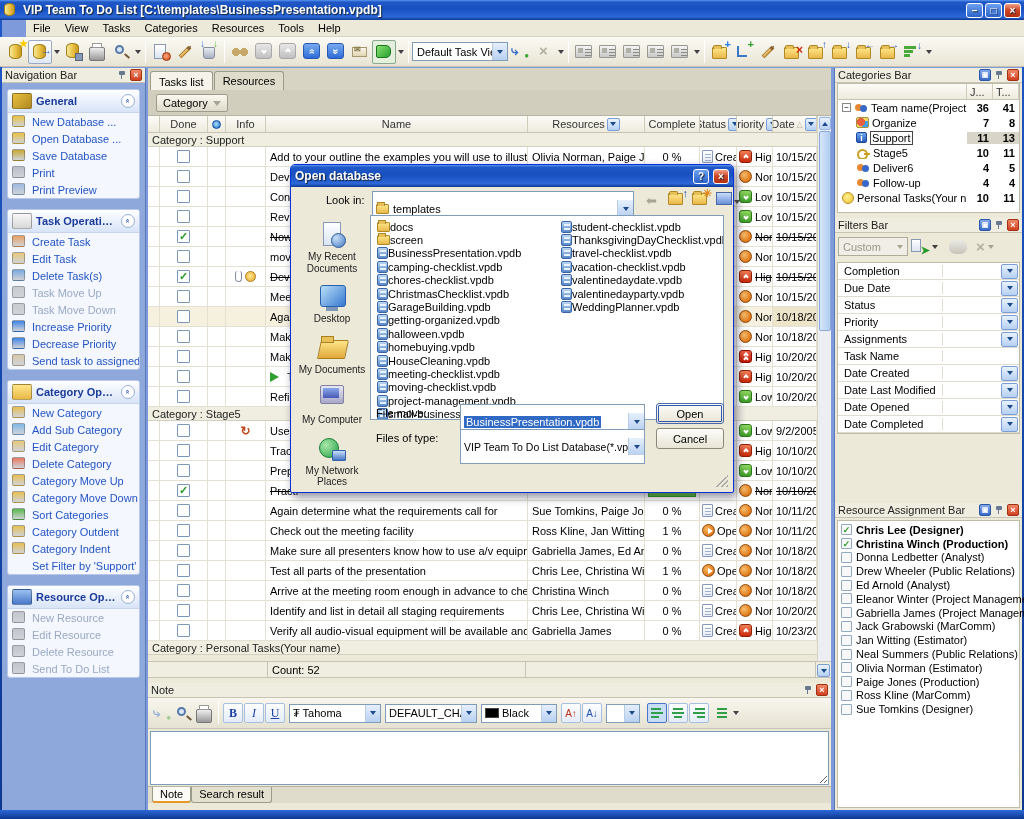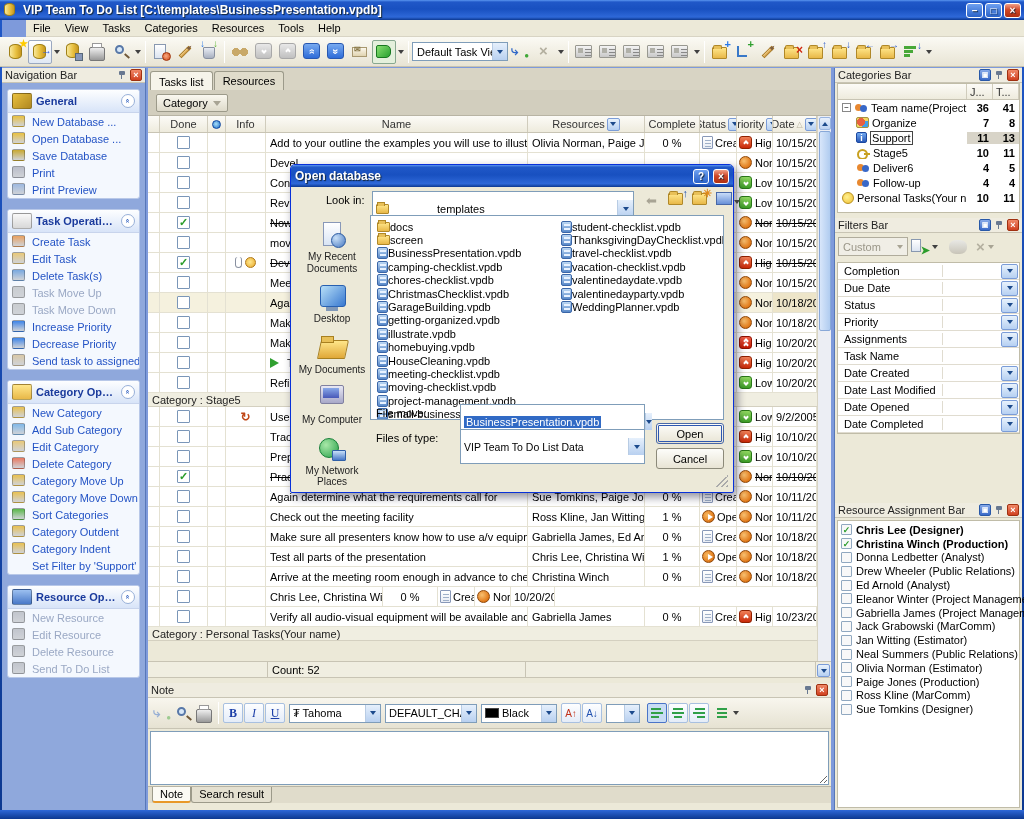--- a/index.html
+++ b/index.html
@@ -201,23 +201,23 @@
     display:flex; align-items:center; justify-content:center; font-size:9px; color:#2B9C2B; font-weight:bold; }
 
   
   #dlg { left:290px; top:164px; width:444px; height:329px; border:1px solid #0831D9; border-radius:5px 5px 2px 2px;
     box-shadow:3px 4px 10px rgba(0,0,30,.45); background:#ECE9D8; z-index:50; }
   #dlgTitle { height:22px; border-radius:4px 4px 0 0; display:flex; align-items:center; padding:0 4px;
     background:linear-gradient(180deg,#5A96F0 0%,#2058C8 10%,#1850C0 45%,#2E68D8 85%,#0C3890 100%);
     color:#fff; font-weight:bold; font-size:12px; text-shadow:1px 1px 1px #123; }
   #dlgBody { position:absolute; left:3px; top:22px; right:3px; bottom:3px; background:#ECE9D8; }
   .dlbl { position:absolute; font-size:11px; }
-  .dcombo { position:absolute; height:35px; background:#fff; border:1px solid #7F9DB9; display:flex; align-items:center; padding-left:3px;gap:44px; }
+  .dcombo { position:absolute; height:35px; background:#fff; border:1px solid #7F9DB9; display:flex; align-items:center; padding-left:3px; }
   .dbtn { position:absolute; width:68px; height:21px; background:linear-gradient(#FDFDFA,#E8E4D4);
-    border:1px solid #8C8A7A; border-radius:3px; font-size:11px; display:flex; align-items:center; justify-content:center;margin-top:20px; }
+    border:1px solid #8C8A7A; border-radius:3px; font-size:11px; display:flex; align-items:center; justify-content:center; }
   .dbtn.def { outline:1px solid #2E58B0; outline-offset:-3px; border-color:#4868A8; }
   #places { position:absolute; left:4px; top:28px; width:68px; height:240px; display:flex; flex-direction:column; gap:9px; align-items:center; padding-top:6px; }
   .place { display:flex; flex-direction:column; align-items:center; gap:2px; font-size:10px; color:#222; text-align:center; line-height:1.15; }
   .plic { width:30px; height:28px; position:relative; }
   #filelist { position:absolute; left:76px; top:28px; width:354px; height:205px; background:#fff;
     border:1px solid #7F9DB9; padding:3px 2px; column-gap:6px; overflow:hidden; }
   .fcol { position:absolute; top:4px; }
   .fitem { display:flex; align-items:center; height:13.4px; font-size:11px; white-space:nowrap; }
   .fico-folder { width:13px; height:10px; background:linear-gradient(#FFE68A,#E8B848); border:1px solid #B08828; border-radius:1px; position:relative; flex:none; }
   .fico-folder::before { content:""; position:absolute; left:0; top:-3px; width:6px; height:3px; background:#E8C058; border:1px solid #B08828; border-bottom:none; }
@@ -742,20 +742,21 @@
         </div>
         <div class="hc" style="width: 44px;">
           <span>Date</span>
           <span style="color: rgb(184, 180, 160); font-size: 8px;">△</span>
           <span class="hdd">
             <span class="varr"></span>
           </span>
         </div>
       </div>
     <div class="abs" id="rows">
+        <div class="catrow">Category : Support</div>
         <div class="trow">
           <div class="tc " style="width: 12px;"></div>
           <div class="tc cn" style="width: 48px;">
             <span class="cb"></span>
           </div>
           <div class="tc cn" style="width: 18px;"></div>
           <div class="tc cn" style="width: 40px; gap: 3px;"></div>
           <div class="tc name" style="width: 262px;">
             <span>Add to your outline the examples you will use to illustrate,</span>
           </div>
@@ -1348,20 +1349,23 @@
             <span>10/18/2005</span>
           </div>
         </div>
         <div class="trow">
           <div class="tc " style="width: 12px;"></div>
           <div class="tc cn" style="width: 48px;">
             <span class="cb"></span>
           </div>
           <div class="tc cn" style="width: 18px;"></div>
           <div class="tc cn" style="width: 40px; gap: 3px;"></div>
+          <div class="tc name" style="width: 262px;">
+            <span>Identify and list in detail all staging requirements</span>
+          </div>
           <div class="tc resc" style="width: 117px;">
             <span>Chris Lee, Christina Winch</span>
           </div>
           <div class="tc cn" style="width: 55px;">
             <span>0 %</span>
           </div>
           <div class="tc " style="width: 37px;">
             <span class="sic s-created"></span>
             <span>Created</span>
           </div>
@@ -1838,21 +1842,21 @@
             <div class="fitem">
               <span class="fico-db"></span>
               <span>GarageBuilding.vpdb</span>
             </div>
             <div class="fitem">
               <span class="fico-db"></span>
               <span>getting-organized.vpdb</span>
             </div>
             <div class="fitem">
               <span class="fico-db"></span>
-              <span>illustrate.vpdb</span>
+              <span>halloween.vpdb</span>
             </div>
             <div class="fitem">
               <span class="fico-db"></span>
               <span>homebuying.vpdb</span>
             </div>
             <div class="fitem">
               <span class="fico-db"></span>
               <span>HouseCleaning.vpdb</span>
             </div>
             <div class="fitem">

